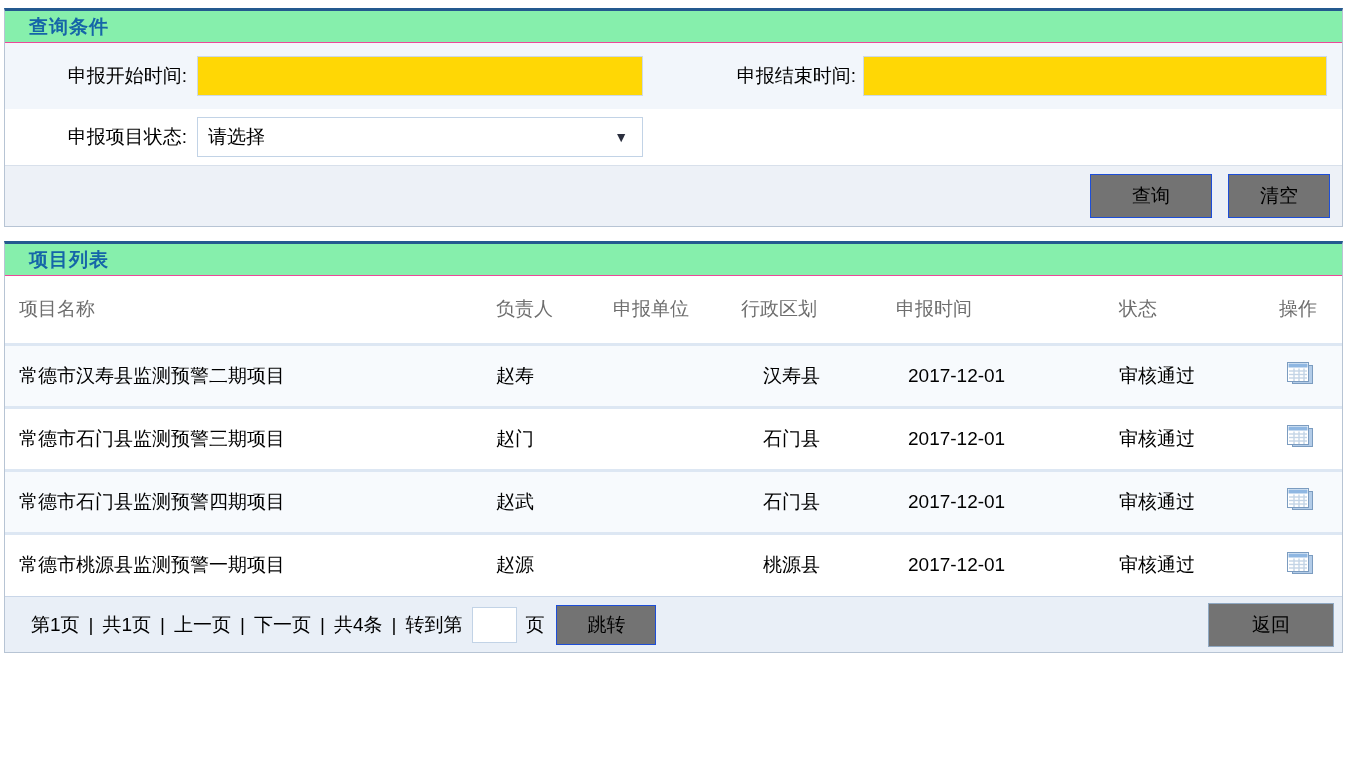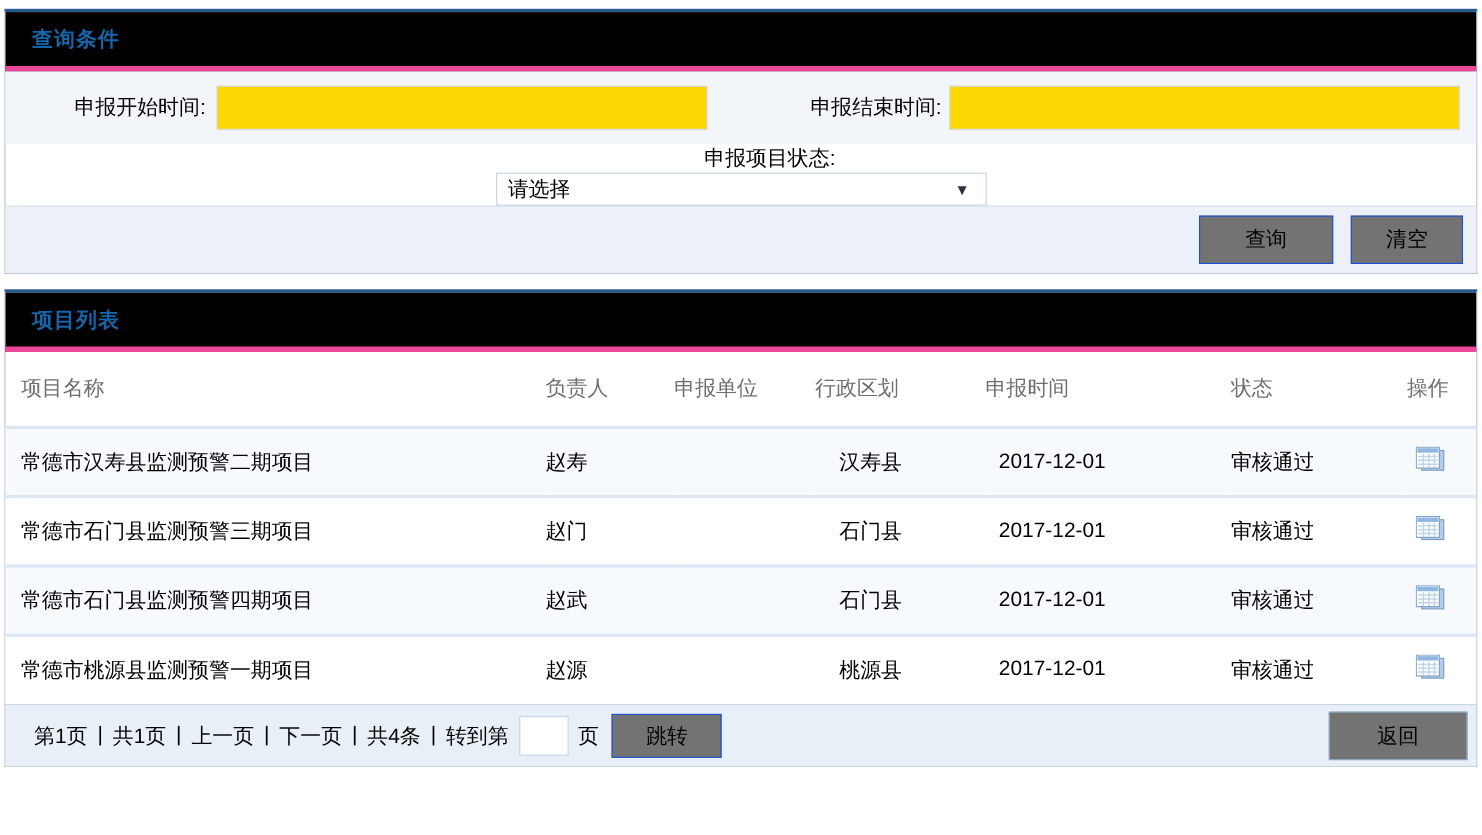--- a/index.html
+++ b/index.html
@@ -2,29 +2,29 @@
 <html><head>
 <meta charset="utf-8">
 <style>
   * { margin:0; padding:0; box-sizing:border-box; }
   html,body { width:1347px; height:759px; background:#fff;
     font-family:"Liberation Sans","DejaVu Sans",sans-serif; color:#000; }
   .page { padding:8px 4px 0 4px; }
 
   .panel { border:1px solid #b7c4d4; border-top:3px solid #24598f; background:#fff; }
   .panel + .panel { margin-top:14px; }
-  .panel-header { background:#000000; border-bottom:5px solid #ec4899; height:54px;
+  .panel-header { background:#86efac; border-bottom:1px solid #ec4899; height:32px;
     display:flex; align-items:center; padding:0 24px; }
   .panel-title { color:#1565a8; font-weight:bold; font-size:19px; letter-spacing:1px; }
 
   
   .form-row { display:flex; align-items:center; }
   .row-name { height:73px; }
   .row-time { height:66px; background:#f2f6fb; }
-  .row-status { height:56px;flex-direction:column; }
+  .row-status { height:56px; }
   .f-label { width:192px; text-align:right; padding-right:10px; font-size:19px; white-space:nowrap; }
   .f-label2 { width:220px; text-align:right; padding-right:7px; font-size:19px; white-space:nowrap; }
   .txt-input { height:40px; border:1px solid #c2d3e6; background:#fff; font-size:18px; padding:0 8px; }
   .name-input { width:698px; }
   .date-input { width:446px; background:#ffd705; border:1px solid #cdd9e6; }
   .date-input2 { width:464px; }
   .select-box { width:446px; height:40px; border:1px solid #c2d3e6; background:#fff;
     display:flex; align-items:center; padding:0 10px; font-size:19px; cursor:default; }
   .select-box .caret { margin-left:auto; color:#2b2f3e; font-size:14px; padding-right:4px; }
   .panel-footer { height:61px; background:#edf1f7; border-top:1px solid #d8e0eb;

